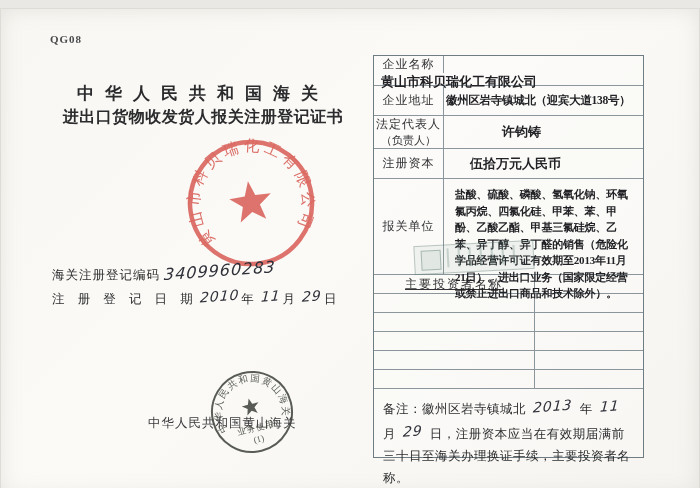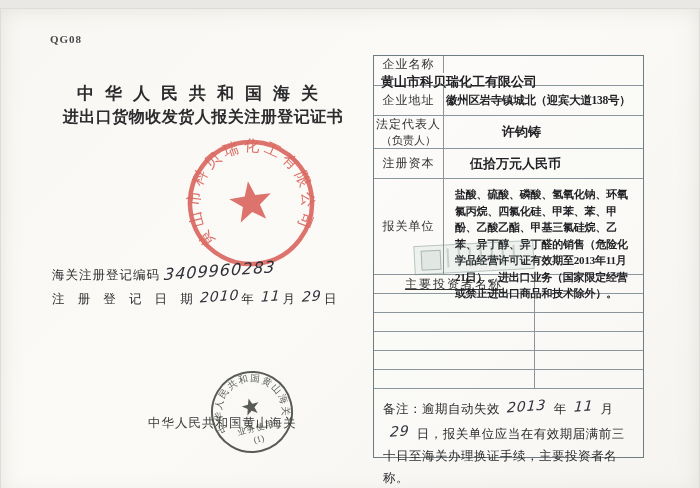--- a/index.html
+++ b/index.html
@@ -155,17 +155,17 @@
     <div class="inv-row">
         <div class="c1"></div>
         <div class="c2"></div>
       </div>
     <div class="inv-row">
         <div class="c1"></div>
         <div class="c2"></div>
       </div>
 
     <div class="remarks">
-      <span>备注：逾期自动失效</span><span class="hw hw-date">2013</span><span>年</span><span class="hw hw-date">11</span><span>月</span><span class="hw hw-date">29</span><span>日，报关单位</span><span>应当在有效期届满前三十日至海关办理换证手续，主要投资者名称。</span>
+      <span>备注：徽州区岩寺镇城北</span><span class="hw hw-date">2013</span><span>年</span><span class="hw hw-date">11</span><span>月</span><span class="hw hw-date">29</span><span>日，注册资本</span><span>应当在有效期届满前三十日至海关办理换证手续，主要投资者名称。</span>
     </div>
 
   </div>
 </div>
 
 </body></html>

